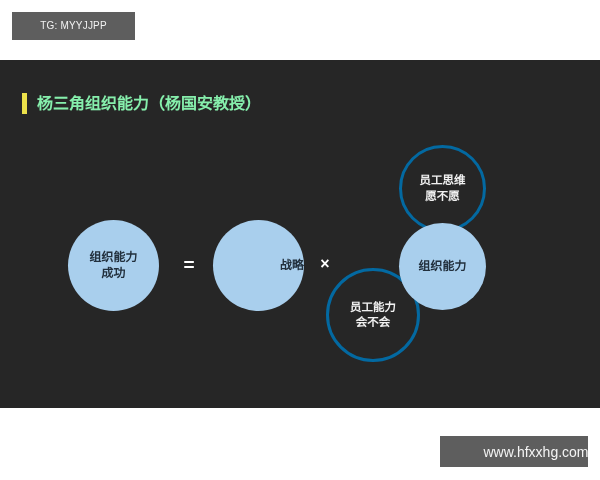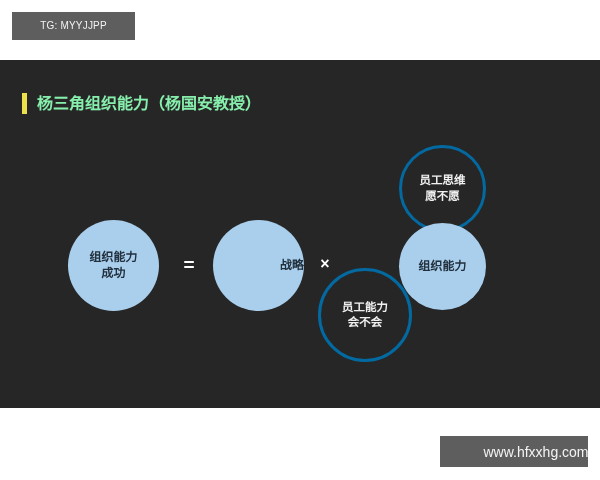--- a/index.html
+++ b/index.html
@@ -114,21 +114,21 @@
     color: #f0f0f0;
     font-size: 11.5px;
     font-weight: bold;
   }
 
   
   #node-success   { left: 68px;  top: 160px; width: 91px; height: 91px; }
   #node-strategy  { left: 213px; top: 160px; width: 91px; height: 91px; justify-content: flex-end; }
   #node-org       { left: 399px; top: 163px; width: 87px; height: 87px; z-index: 3; }
   #node-mindset   { left: 399px; top: 85px;  width: 87px; height: 87px; z-index: 2; }
-  #node-ability   { left: 318px; top: 208px; width: 94px; height: 94px; z-index: 2; }
+  #node-ability   { left: 326px; top: 208px; width: 94px; height: 94px; z-index: 2; }
   #node-governance{ left: 452px; top: 208px; width: 89px; height: 89px; z-index: 2; }
 
   
   .operator {
     position: absolute;
     color: #ffffff;
     line-height: 1;
     user-select: none;
   }
   #op-equals {

